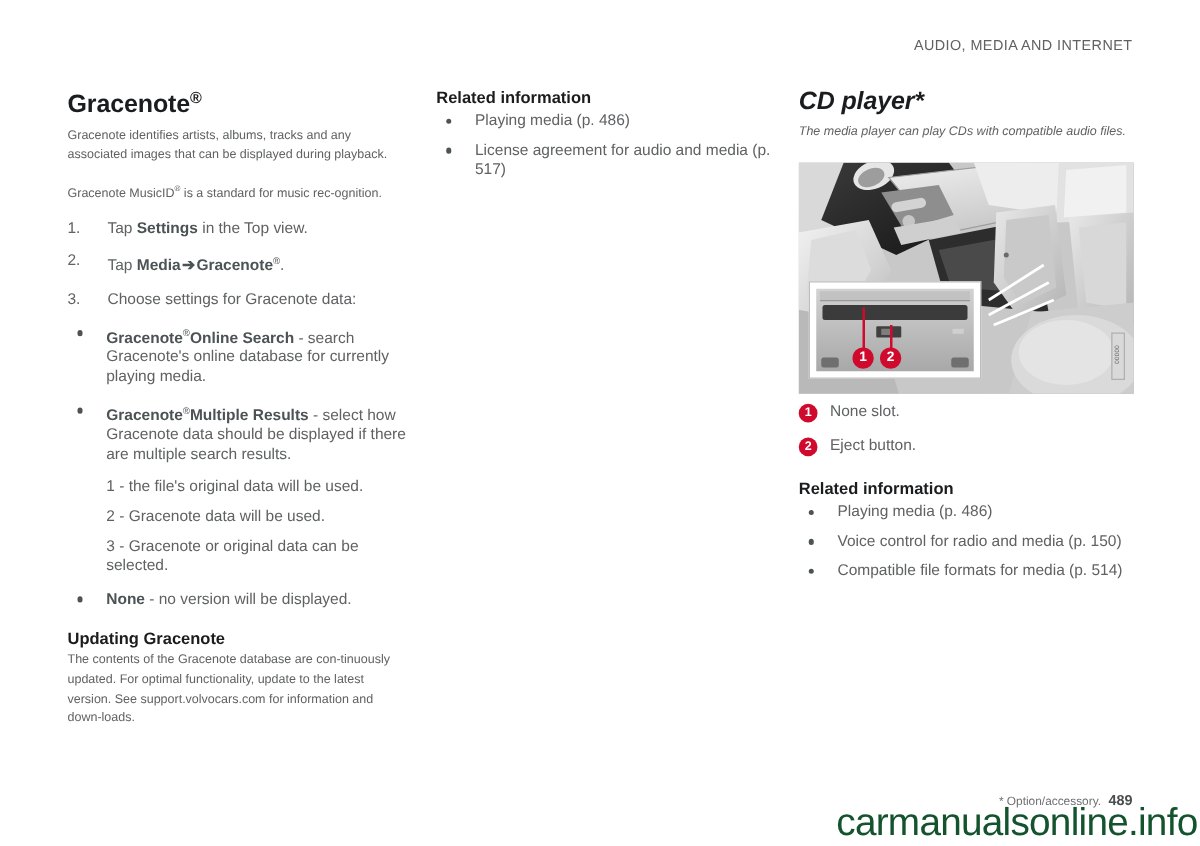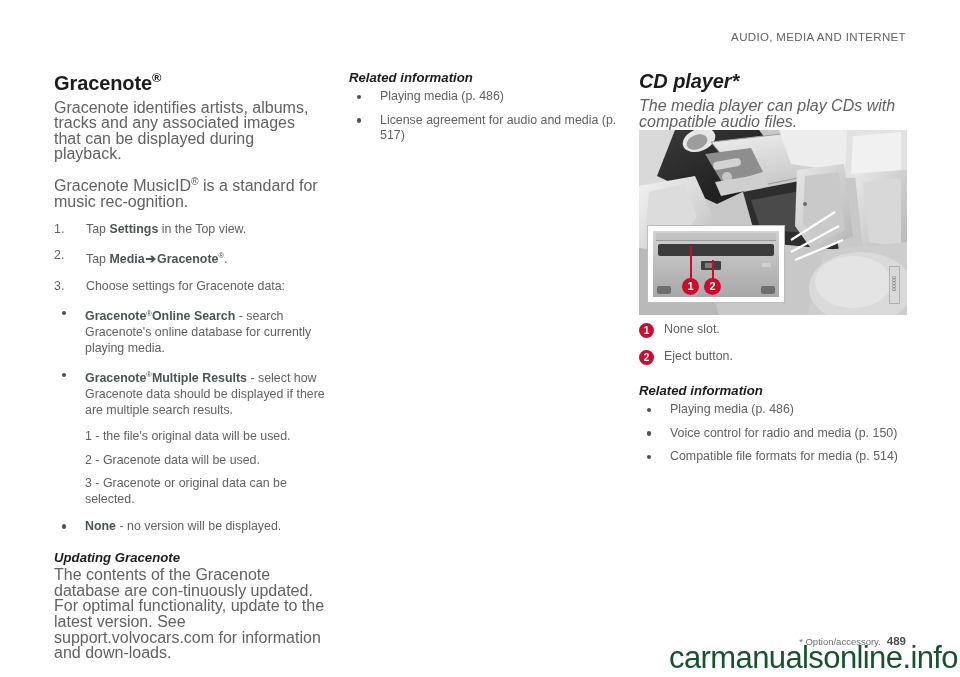--- a/index.html
+++ b/index.html
@@ -40,27 +40,26 @@
     font-weight: bold;
     color: #1b1c1e;
     margin: 0 0 5px 0;
     letter-spacing: -0.1px;
   }
   h3.sub-title {
     font-size: 13.2px;
     font-weight: bold;
     color: #1b1c1e;
     margin: 18px 0 2px 0;
-    font-style: italic;
   }
   h3.sub-title.tight { margin-top: 16px; }
   .sup { font-size: 0.64em; vertical-align: super; }
 
   p.body {
-    font-size: 16px;
+    font-size: 10px;
     line-height: 15.6px;
     color: #5f6163;
     margin: 0 0 12px 0;
   }
   p.body.nogap { margin-bottom: 0; }
 
   
   ol.steps {
     list-style: none;
     margin: 4px 0 0 0;

